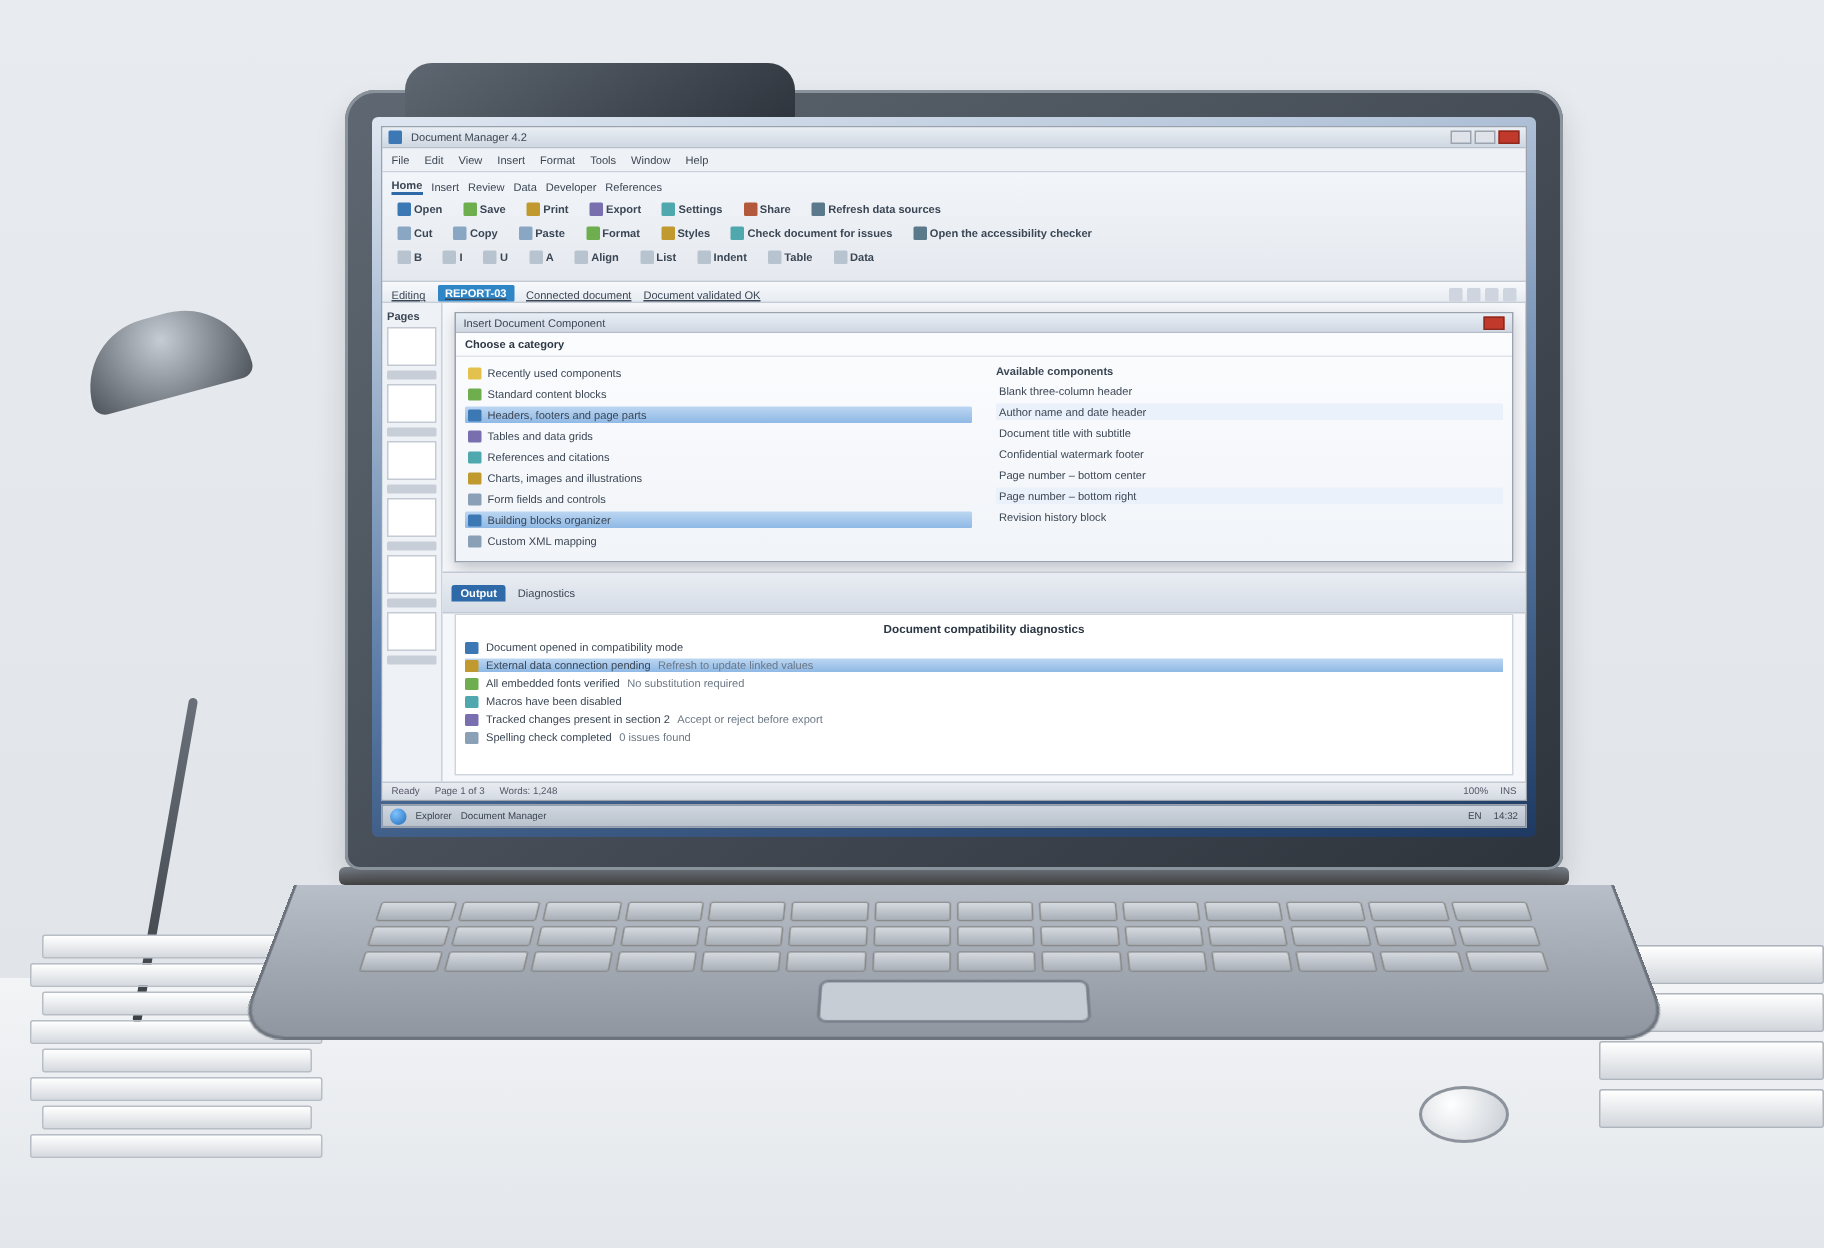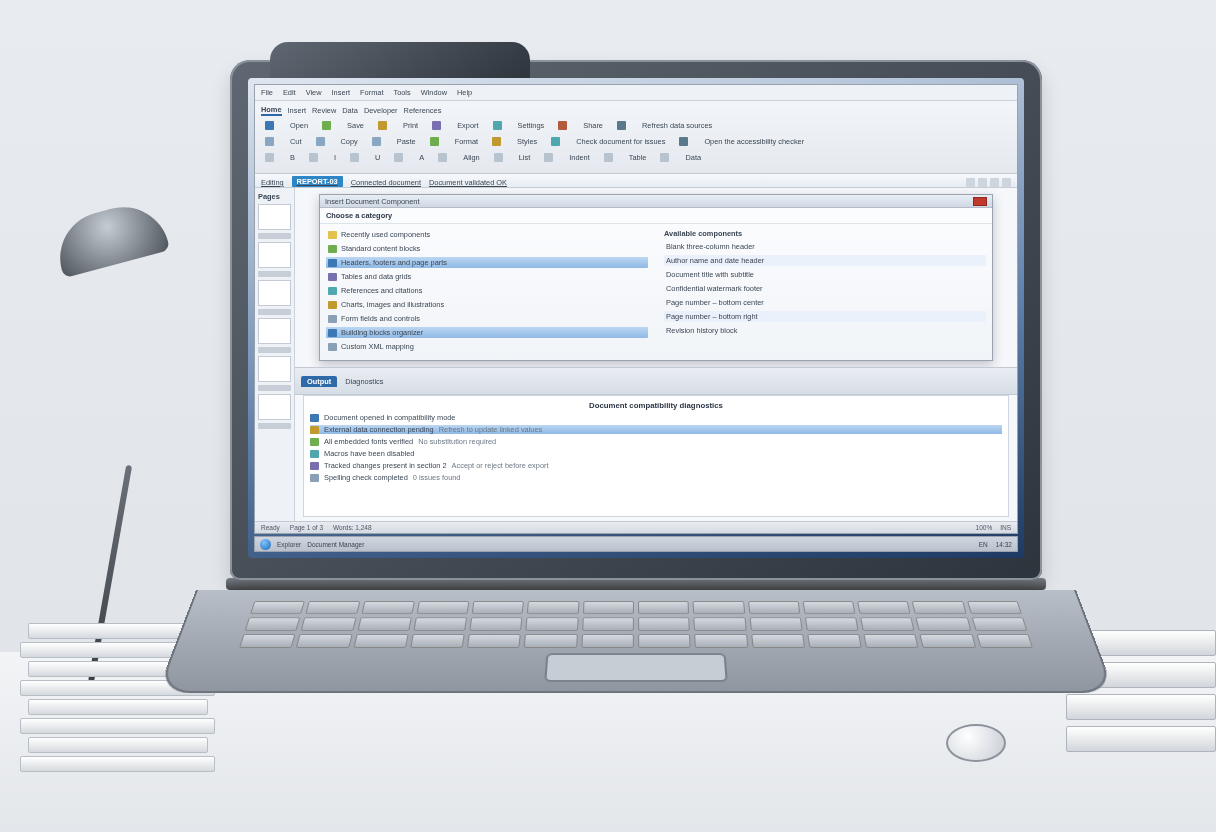--- a/index.html
+++ b/index.html
@@ -31,30 +31,30 @@
   .trackpad{position:absolute;bottom:10px;left:50%;width:170px;height:32px;margin-left:-85px;border:2px solid #7a818a;border-radius:6px;background:#c7cdd4;}
 
   
   .app{position:absolute;inset:6px 6px 24px 6px;background:#f5f7fa;border:1px solid #9aa2ad;font-size:7.4px;color:#3b4654;display:flex;flex-direction:column;}
   .titlebar{height:14px;background:linear-gradient(#e9eef4,#cfd7e1);border-bottom:1px solid #b7bfca;display:flex;align-items:center;padding:0 4px;gap:6px;}
   .win-ctrl{margin-left:auto;display:flex;gap:2px;}
   .win-ctrl span{width:14px;height:9px;background:#dfe3e9;border:1px solid #9ba3ae;}
   .menubar{height:16px;display:flex;gap:10px;padding:0 6px;align-items:center;background:#eef1f5;border-bottom:1px solid #c9d0da;}
   .ribbon{background:linear-gradient(#f2f5f9,#e5e9ef);border-bottom:1px solid #c3cad4;padding:4px 6px 6px;}
   .rib-row{display:flex;gap:6px;align-items:center;margin-bottom:3px;flex-wrap:wrap;}
-  .rib-btn{display:flex;align-items:flex-end;gap:16px;padding:1px 3px;border:1px solid transparent;border-radius:2px;}
+  .rib-btn{display:flex;align-items:flex-end;gap:2px;padding:1px 3px;border:1px solid transparent;border-radius:2px;font-weight:bold;}
   .ico{width:9px;height:9px;border-radius:1px;display:inline-block;}
   .context{height:14px;background:linear-gradient(#f7f9fc,#e7ecf2);border-bottom:1px solid #c6cdd7;display:flex;align-items:flex-end;gap:8px;padding:0 6px;text-decoration:underline;}
   .hl{background:#2f86c7;color:#fff;padding:1px 5px;font-weight:600;border-radius:1px;}
   .workspace{flex:1;display:flex;min-height:0;}
   .side{width:40px;background:#eef1f5;border-right:1px solid #cbd2dc;padding:4px 3px;display:flex;flex-direction:column;gap:3px;}
   .side .thumb{height:26px;background:#fff;border:1px solid #c3cad4;}
   .side .lbl{height:6px;background:#c8ced7;border-radius:1px;}
   .main{flex:1;display:flex;flex-direction:column;min-width:0;}
-  .dialog{margin:6px 24px;border:1px solid #9aa2ad;background:linear-gradient(#fcfdff,#f1f4f8);box-shadow:0 4px 10px rgba(30,40,60,.25);}
+  .dialog{margin:6px 8px;border:1px solid #9aa2ad;background:linear-gradient(#fcfdff,#f1f4f8);box-shadow:0 4px 10px rgba(30,40,60,.25);}
   .dlg-title{height:13px;background:linear-gradient(#e9eef5,#cfd8e4);border-bottom:1px solid #b4bcc8;display:flex;align-items:center;padding:0 5px;}
   .dlg-title .x{margin-left:auto;width:14px;height:9px;background:#c0392b;border:1px solid #8e2a1f;}
   .dlg-sub{padding:3px 6px;font-weight:600;color:#2c3744;border-bottom:1px solid #dfe4eb;}
   .dlg-body{display:flex;padding:5px 6px 8px;gap:16px;}
   .col{flex:1;display:flex;flex-direction:column;gap:3px;}
   .row{display:flex;align-items:center;gap:4px;padding:1px 2px;border-radius:1px;}
   .row.sel{background:linear-gradient(#bcd6f2,#8fb9e5);}
   .row.hil{background:#eaf1fb;}
   .fico{width:9px;height:8px;border-radius:1px;}
   .panel-r{width:86px;background:#f3f5f8;border-left:1px solid #cfd5de;padding:4px;display:flex;flex-direction:column;gap:4px;}
@@ -98,20 +98,29 @@
       <div></div>
   </div>
   <div class="mouse"></div>
 
   <div class="laptop">
     <div class="lid">
       <div class="screen">
 
         <div class="app">
 
+          <div class="titlebar">
+            <span class="ico" style="background:#3c78b4"></span>
+            <span>Document Manager 4.2</span>
+            <div class="win-ctrl">
+              <span></span>
+              <span></span>
+              <span style="background:#c0392b;border-color:#8e2a1f"></span>
+            </div>
+          </div>
 
           <div class="menubar" id="menubar">
               <span>File</span>
               <span>Edit</span>
               <span>View</span>
               <span>Insert</span>
               <span>Format</span>
               <span>Tools</span>
               <span>Window</span>
               <span>Help</span>

